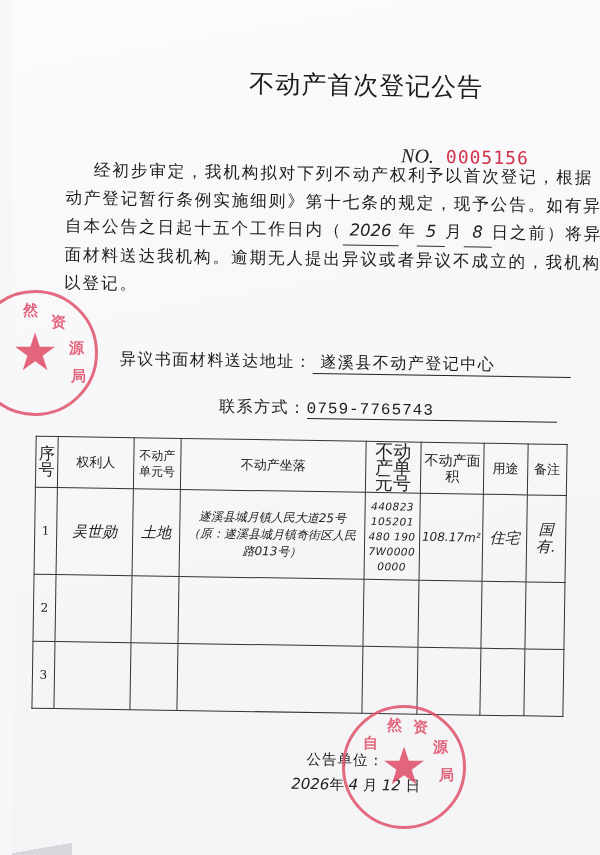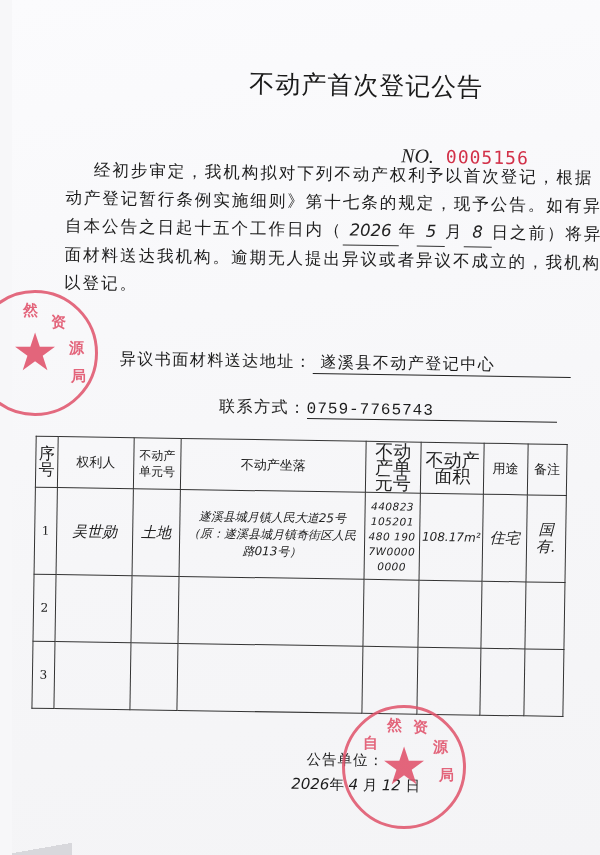--- a/index.html
+++ b/index.html
@@ -235,21 +235,21 @@
         <col style="width:44px">
         <col style="width:40px">
       </colgroup>
       <tbody>
           <tr>
         <th style="font-size:16px">序号</th>
         <th>权利人</th>
         <th style="font-size:12px">不动产单元号</th>
         <th>不动产坐落</th>
         <th style="font-size:18px">不动产单元号</th>
-        <th style="font-size:18px">不动产面积</th>
+        <th style="font-size:14px">不动产面积</th>
         <th>用途</th>
         <th>备注</th>
       </tr>
       <tr class="r1">
         <td class="seq">1</td>
         <td class="hw big">吴世勋</td>
         <td class="hw big">土地</td>
         <td class="hw" style="padding:0 6px">遂溪县城月镇人民大道25号（原：遂溪县城月镇奇街区人民路013号）</td>
         <td class="hw unitno" style="word-break:break-all">440823105201480 1907W00000000</td>
         <td class="hw">108.17m²</td>

